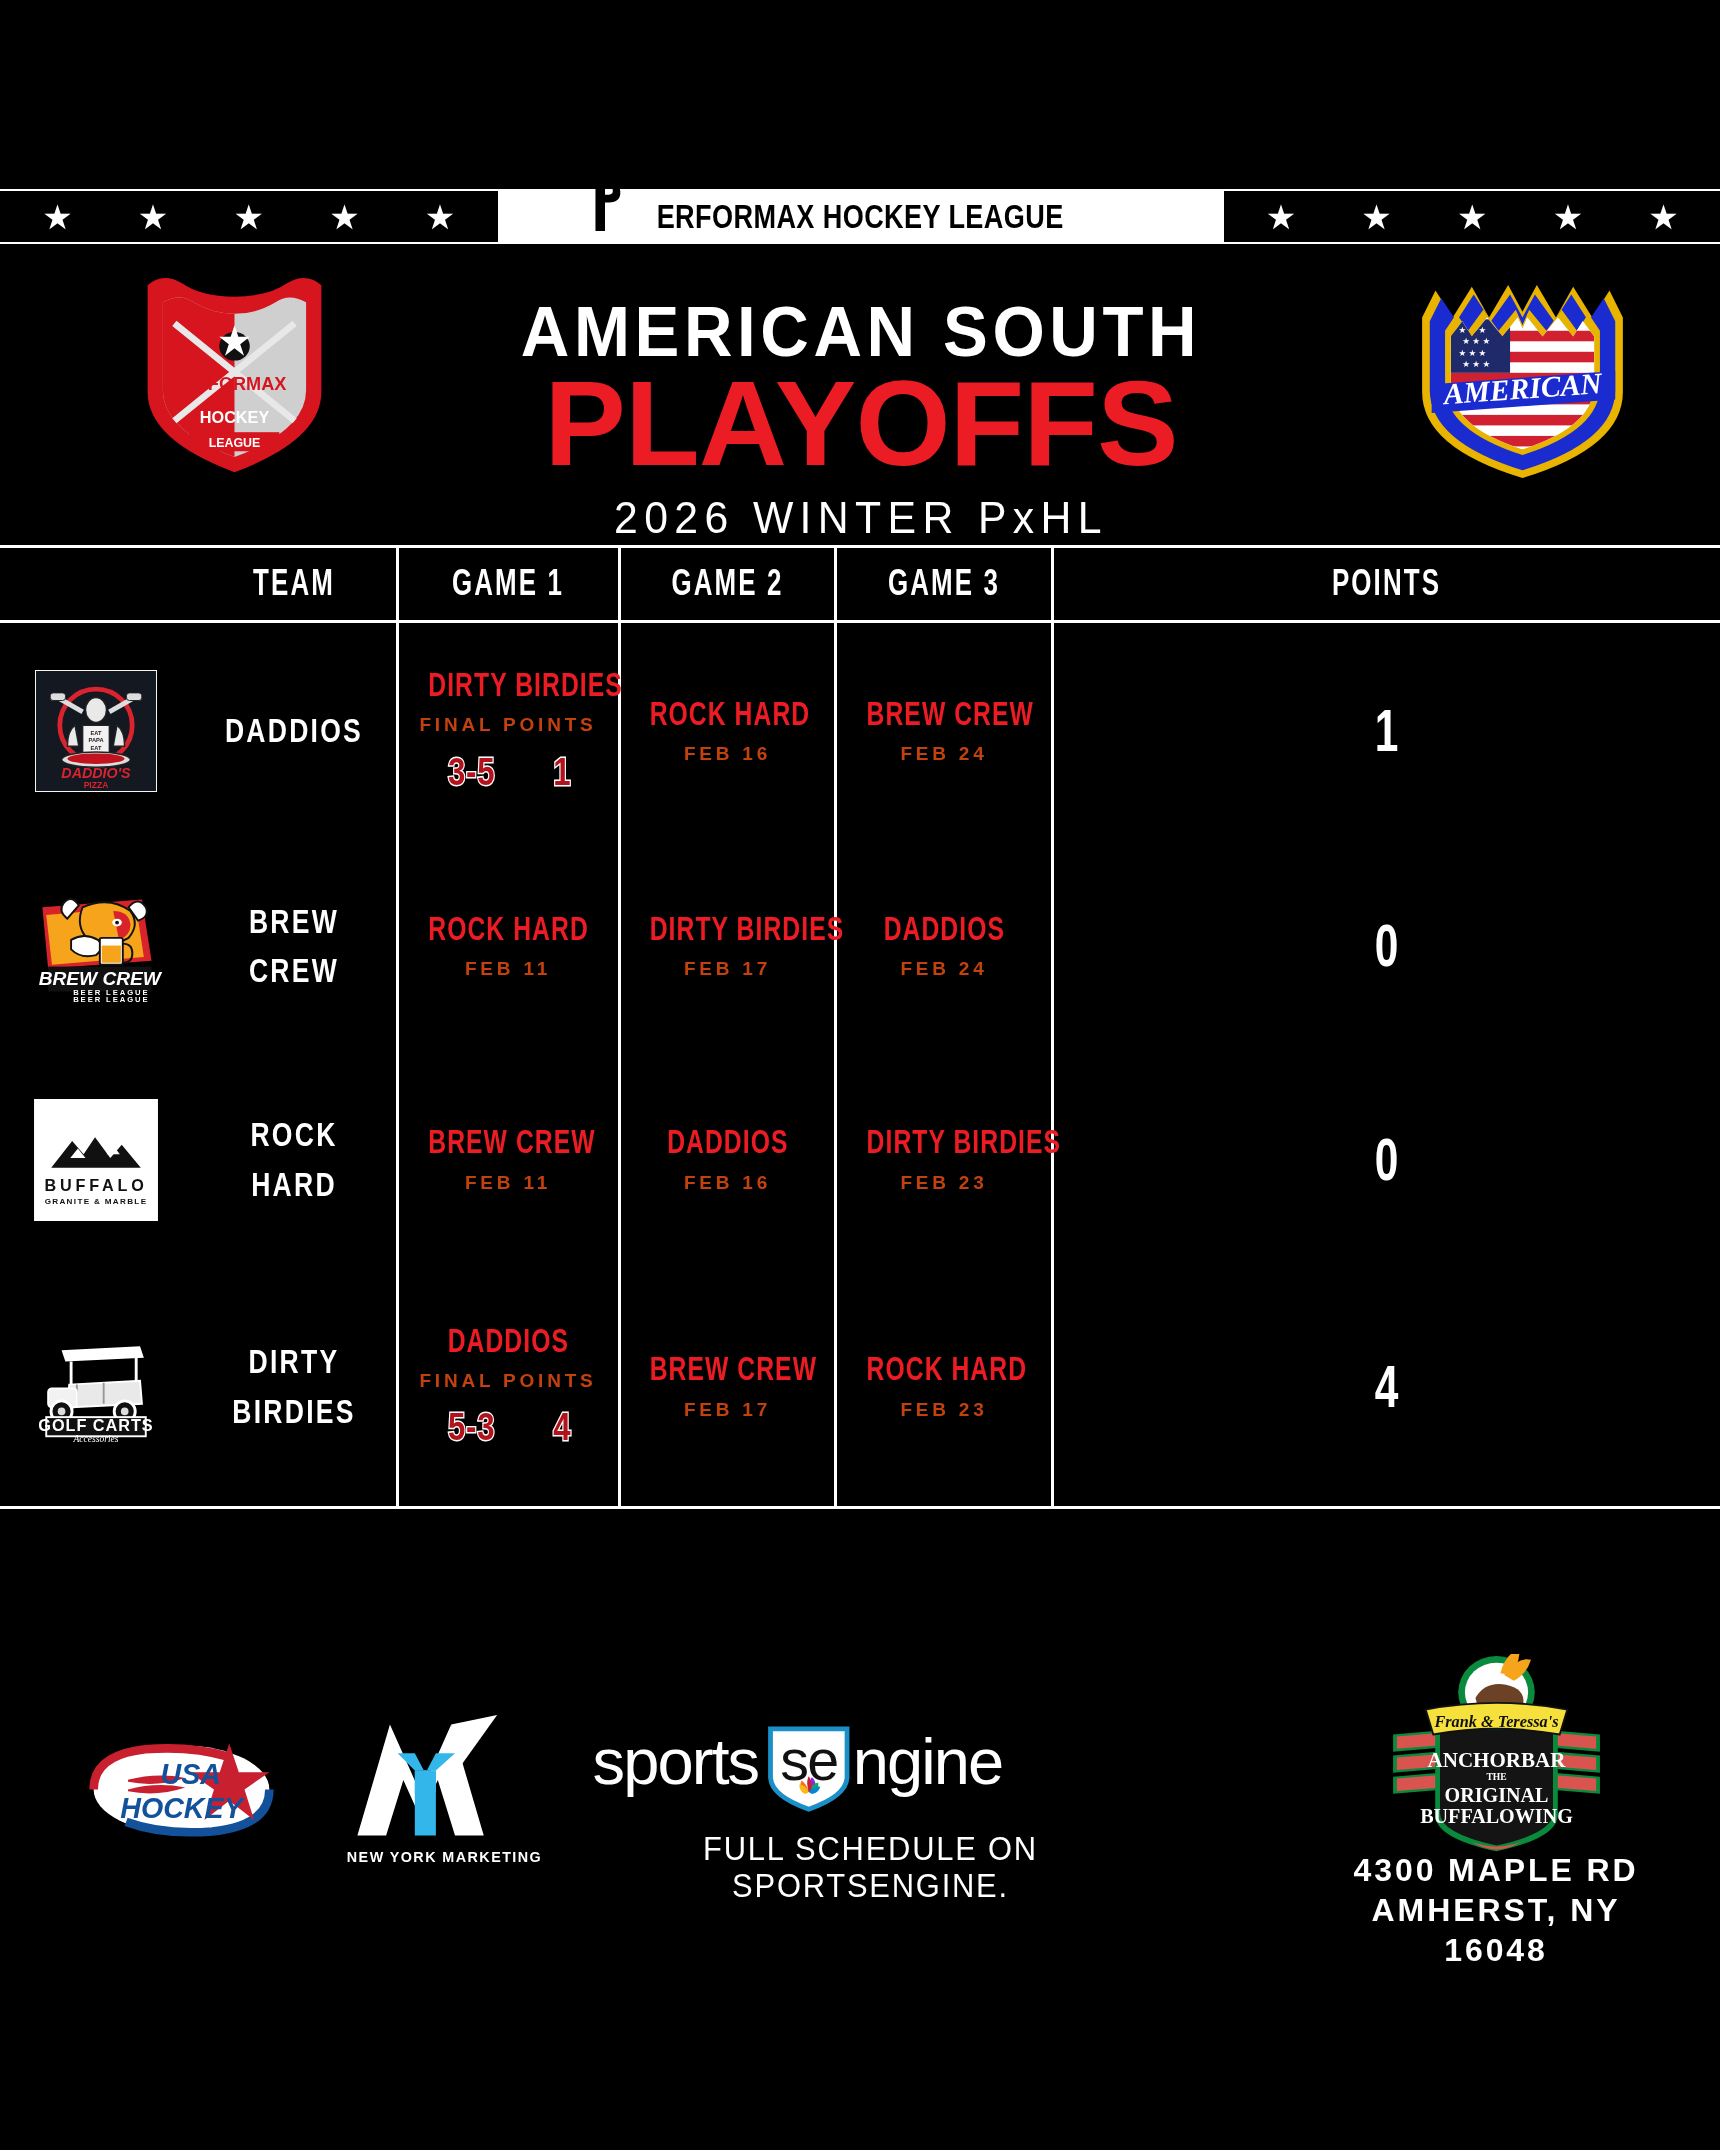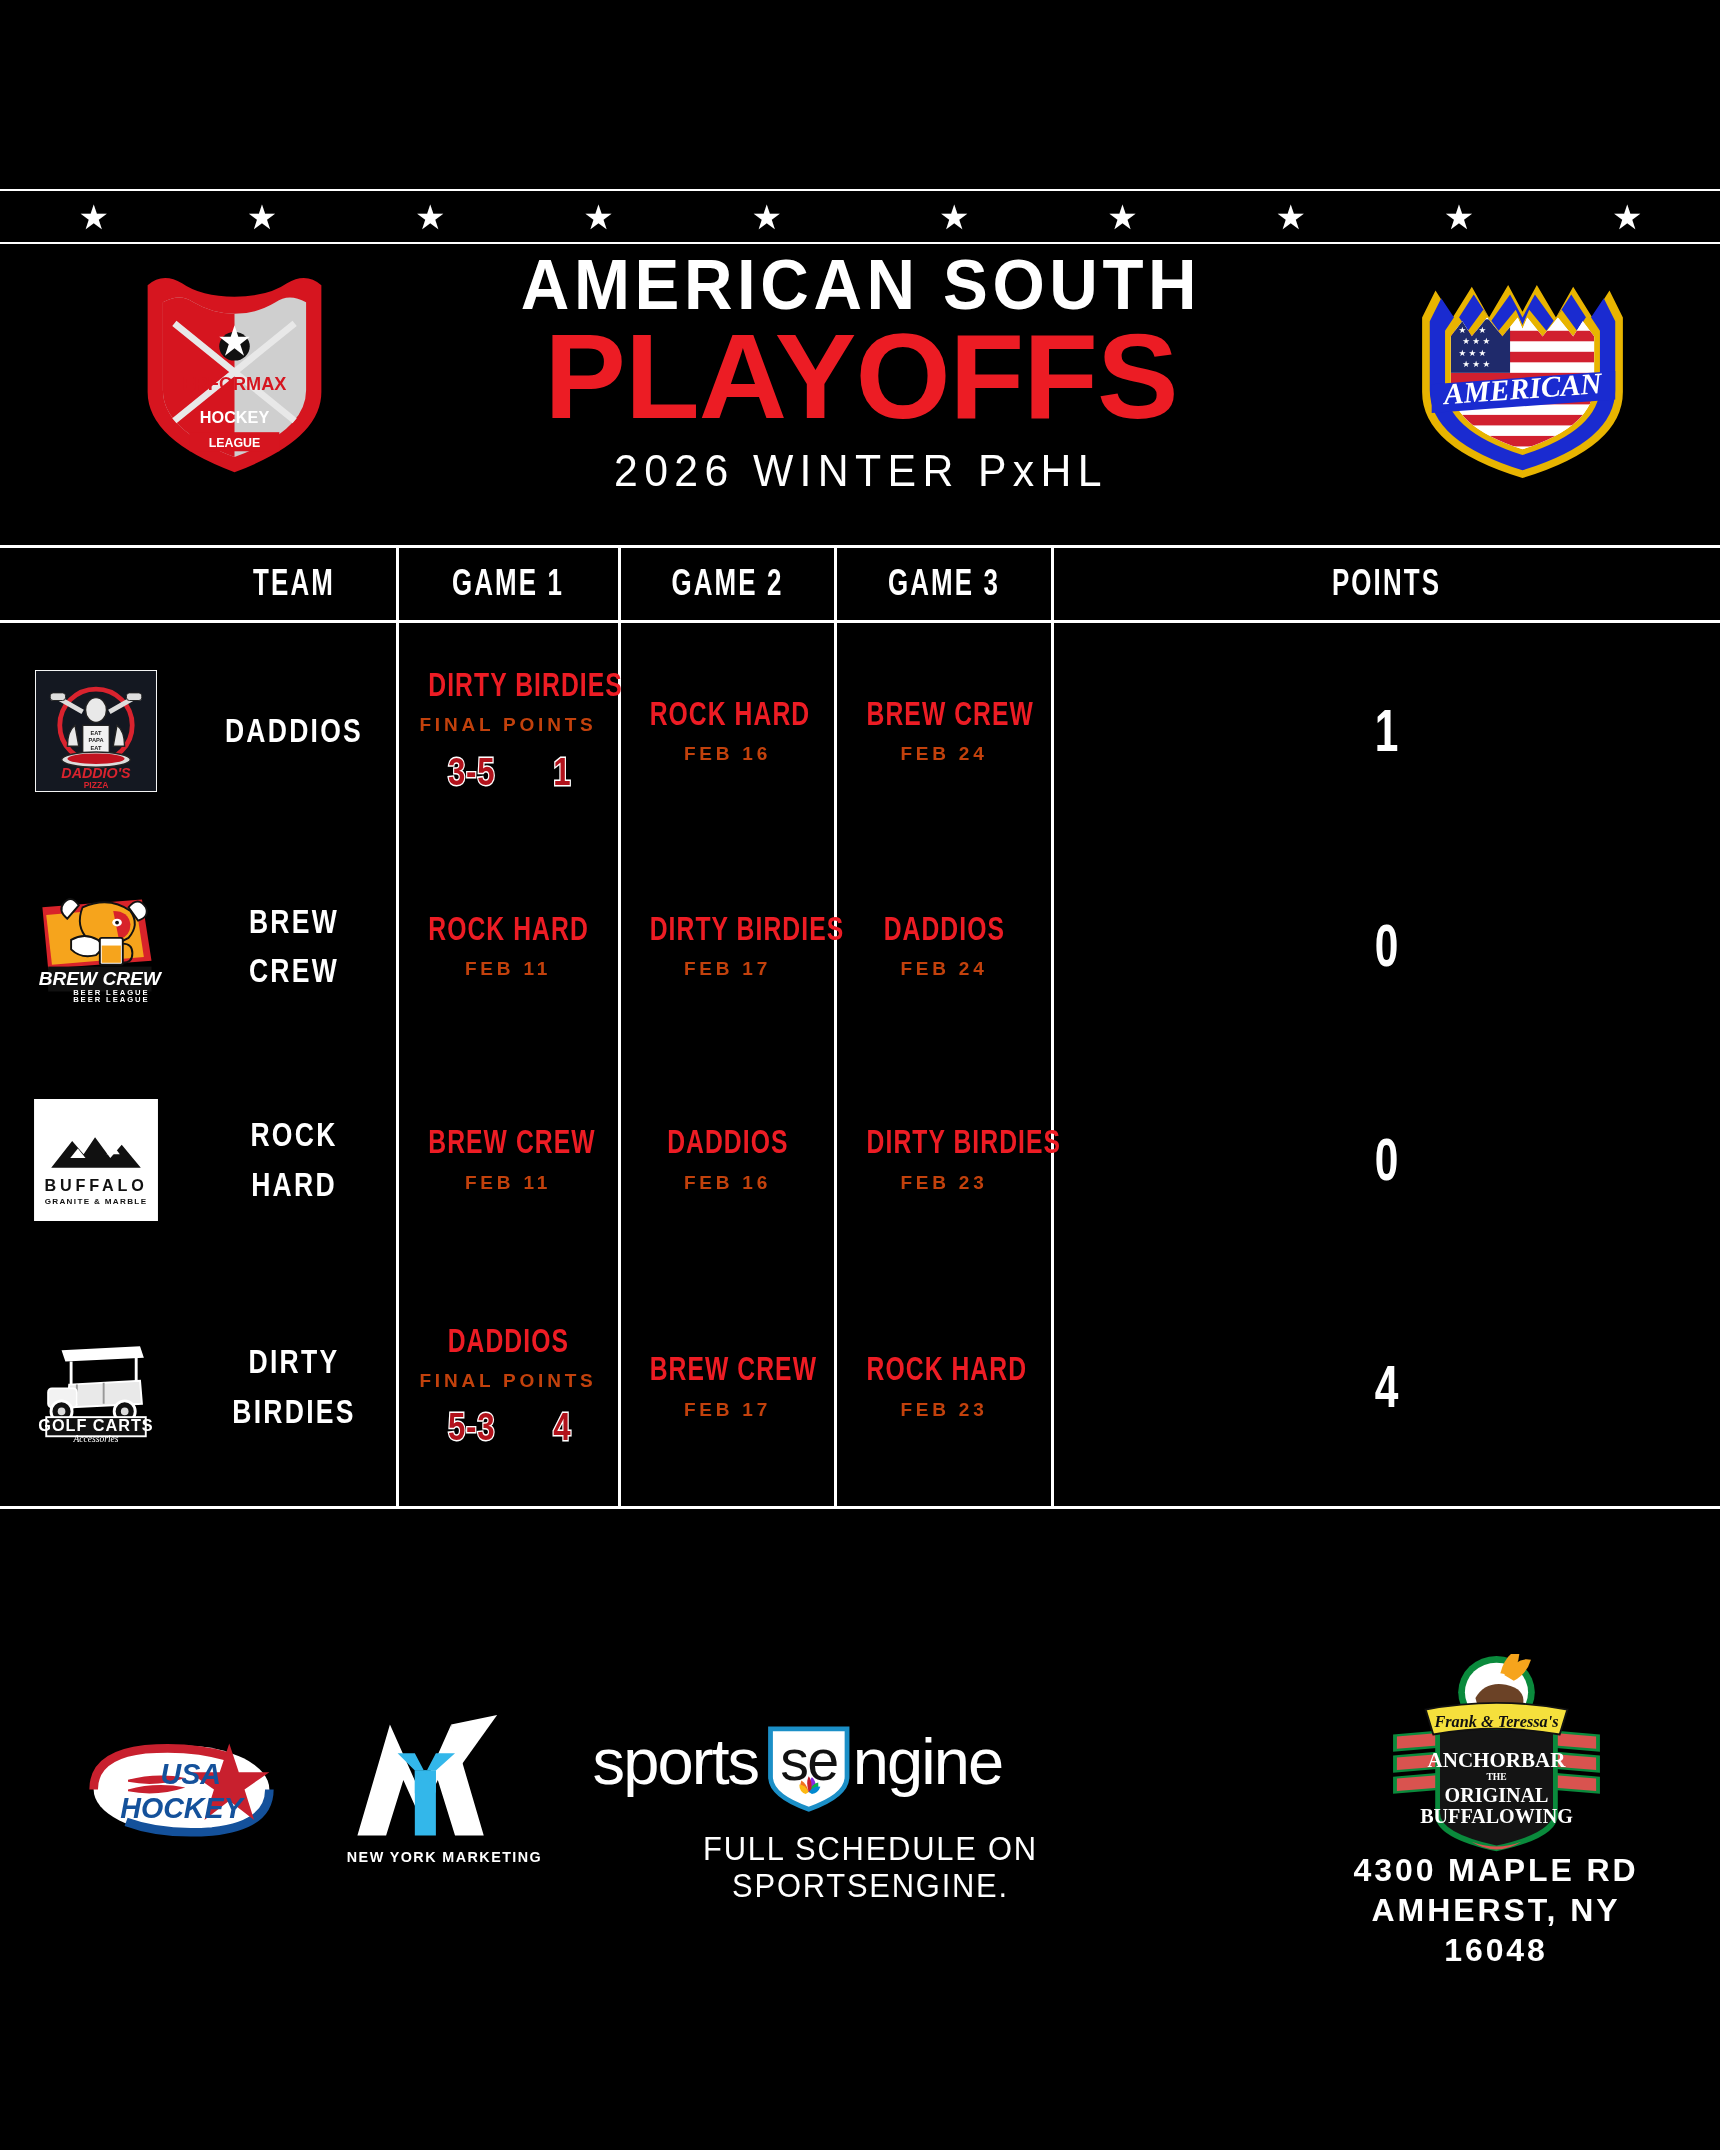--- a/index.html
+++ b/index.html
@@ -31,21 +31,21 @@
     transform: scaleX(0.82); white-space: nowrap;
     font-family: "Liberation Sans", sans-serif;
   }
   .px-mark {
     position: absolute; left: 84px; top: -21px; width: 46px; height: 61px;
   }
 
   
   .title-wrap {
     position: absolute; left: 0; top: 250px; width: 1721px; height: 294px;
-    display: flex; align-items: flex-start; justify-content: center;
+    display: flex; align-items: flex-end; justify-content: center;
   }
   .title-center { text-align: center; width: 994px; }
   .title-line1 {
     color: #fff; font-size: 70px; font-weight: 700; letter-spacing: 4.8px;
     transform: scaleX(0.96); line-height: 1.0;
   }
   .title-line2 {
     color: #ec1c24; font-size: 120px; font-weight: 700; letter-spacing: -1px;
     line-height: 0.98; transform: scaleX(1.02); margin-top: -1.9px;
   }
@@ -134,20 +134,26 @@
 
 <div class="page">
 
   <div class="star-banner">
     <div class="stars-left">
       <span class="star-glyph">★</span>
       <span class="star-glyph">★</span>
       <span class="star-glyph">★</span>
       <span class="star-glyph">★</span>
       <span class="star-glyph">★</span>
+    </div>
+    <div class="league-plate">
+      <svg class="px-mark" viewBox="0 0 48 64">
+        <path d="M14 64 L14 6 Q14 0 22 2 Q38 6 40 22 Q41 34 28 34 L24 34 L24 26 L28 26 Q33 26 32 20 Q31 11 24 9 L24 64 Z" fill="#000"></path>
+      </svg>
+      <span class="league-plate-text">ERFORMAX HOCKEY LEAGUE</span>
     </div>
     <div class="stars-right">
       <span class="star-glyph">★</span>
       <span class="star-glyph">★</span>
       <span class="star-glyph">★</span>
       <span class="star-glyph">★</span>
       <span class="star-glyph">★</span>
     </div>
   </div>
 

